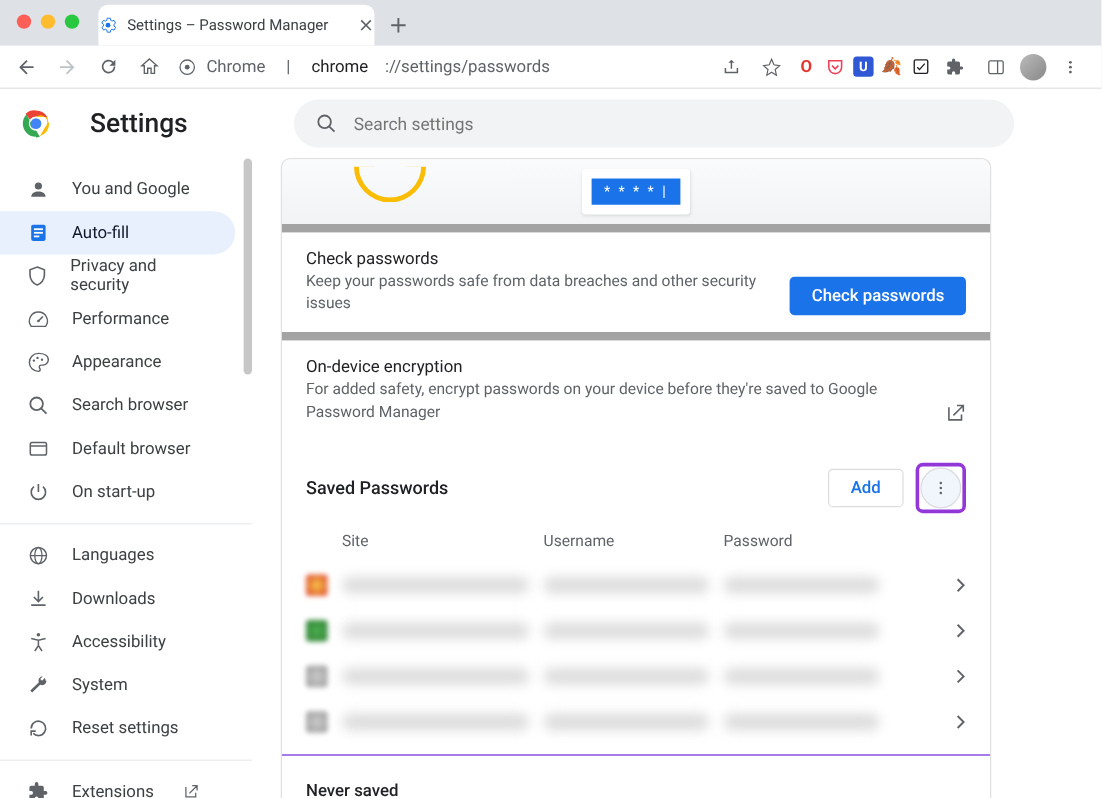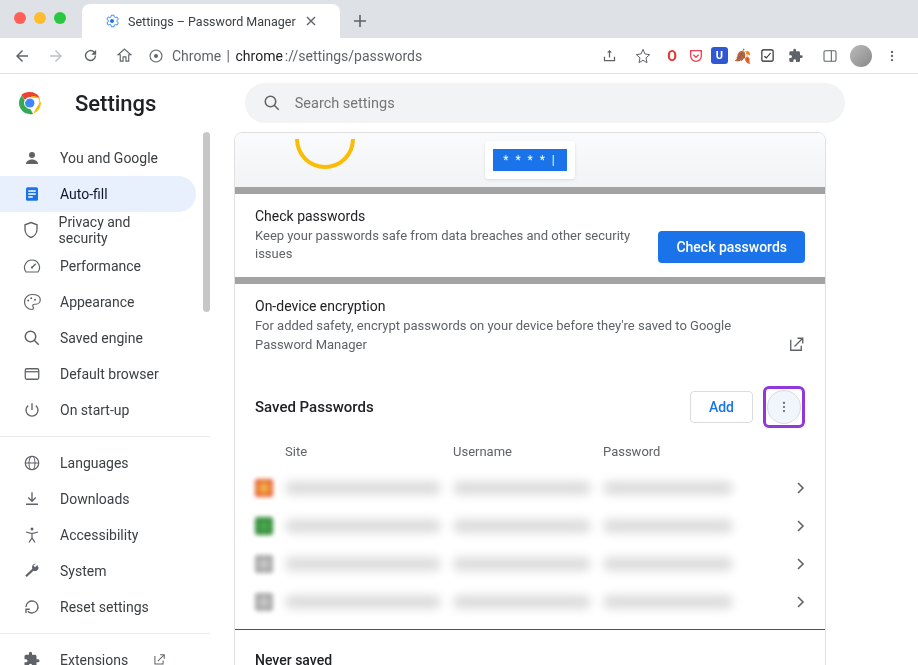--- a/index.html
+++ b/index.html
@@ -6,30 +6,30 @@
     body { width: 918px; height: 665px; overflow: hidden; background: #fff; }
 
     
     .browser-chrome { background: #dee1e6; }
     .titlebar { height: 38px; display: flex; align-items: flex-end; padding-left: 10px; }
     .traffic-lights { display: flex; gap: 8px; align-items: center; padding-bottom: 14px; padding-left: 4px; padding-right: 16px; }
     .tl { width: 12px; height: 12px; border-radius: 50%; }
     .tl.red { background: #ff5f57; }
     .tl.yellow { background: #febc2e; }
     .tl.green { background: #28c840; }
-    .tab { background: #fff; border-radius: 8px 8px 0 0; height: 34px; display: flex; align-items: center; padding: 0 22px; gap: 8px; min-width: 230px; position: relative; }
+    .tab { background: #fff; border-radius: 8px 8px 0 0; height: 34px; display: flex; align-items: center; padding: 0 0; gap: 8px; min-width: 230px; position: relative; }
     .tab-gear { width:16px; height:16px; display:flex; align-items:center; justify-content:center; }
     .tab-title { font-size: 12.5px; color: #3c4043; flex: 1; }
     .tab-close { width: 14px; height: 14px; display:flex; align-items:center; justify-content:center; color:#5f6368; }
     .new-tab { width: 28px; height: 28px; display:flex; align-items:center; justify-content:center; color:#5f6368; margin-left: 6px; margin-bottom: 3px; }
     .toolbar { background:#fff; height: 36px; display:flex; align-items:center; padding: 0 8px; gap: 6px; border-bottom: 1px solid #e0e0e0; }
     .tb-btn { width: 28px; height: 28px; display:flex; align-items:center; justify-content:center; color:#5f6368; border-radius: 50%; }
     .tb-btn.disabled { color: #bfc2c6; }
     .addr { flex: 1; display:flex; align-items:center; gap:8px; padding-left: 4px; }
-    .addr-text { font-size: 14px; color:#202124; display:flex; align-items:center; gap:2px;text-align:center; }
+    .addr-text { font-size: 14px; color:#202124; display:flex; align-items:center; gap:14px;text-align:center; }
     .addr-text .gray { color:#5f6368; }
     .tb-right { display:flex; align-items:center; gap:6px; padding-right:4px; }
     .ext-icon { width: 18px; height:18px; display:flex; align-items:center; justify-content:center; font-size:14px; }
     .avatar { width:22px; height:22px; border-radius:50%; background: linear-gradient(135deg,#bbb,#888); }
 
     
     .app-header { height: 58px; display:flex; align-items:center; padding: 0 18px; gap: 33px; }
     .chrome-logo { width:24px; height:24px; }
     .settings-title { font-size: 22px; color:#202124; font-weight: 500; }
     .search-wrap { flex:1; display:flex; justify-content:center; }
@@ -279,21 +279,21 @@
         </span>
       <span>Appearance</span>
     </div>
     <div class="side-item">
       <span class="sicon">
           <svg width="18" height="18" viewBox="0 0 24 24">
             <circle cx="10" cy="10" r="7" fill="none" stroke="#5f6368" stroke-width="2"></circle>
             <line x1="15" y1="15" x2="21" y2="21" stroke="#5f6368" stroke-width="2"></line>
           </svg>
         </span>
-      <span>Saved engine</span>
+      <span>Search browser</span>
     </div>
     <div class="side-item">
       <span class="sicon">
           <svg width="18" height="18" viewBox="0 0 24 24">
             <rect x="3" y="5" width="18" height="14" rx="2" fill="none" stroke="#5f6368" stroke-width="1.7"></rect>
             <line x1="3" y1="9" x2="21" y2="9" stroke="#5f6368" stroke-width="1.7"></line>
           </svg>
         </span>
       <span>Default browser</span>
     </div>

